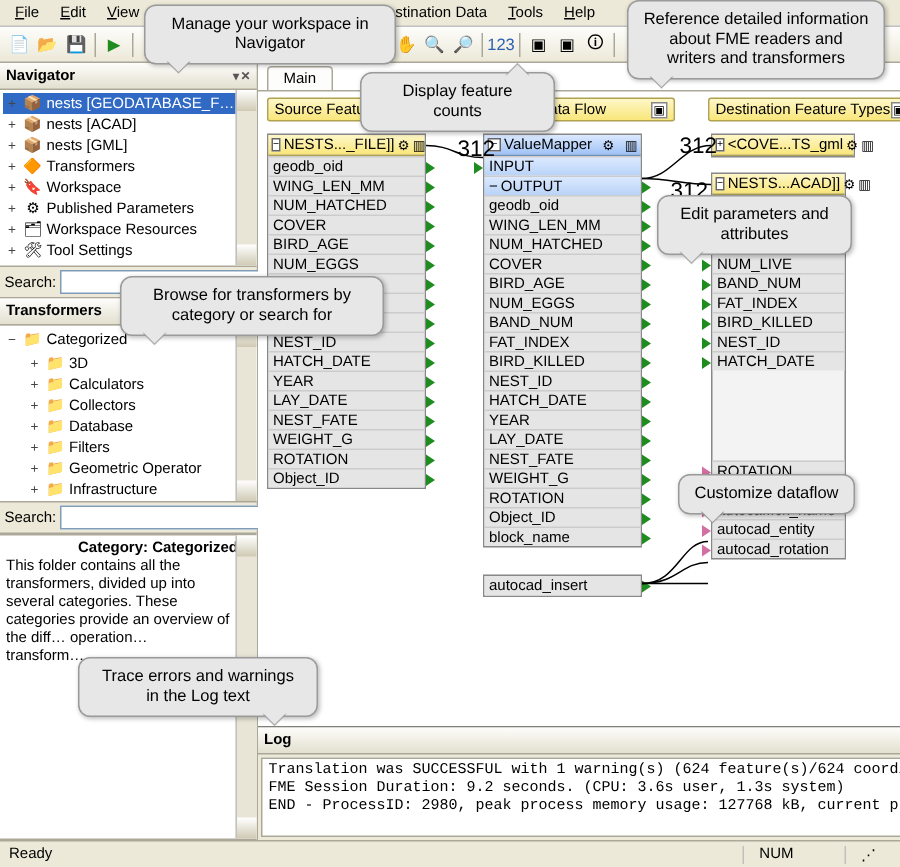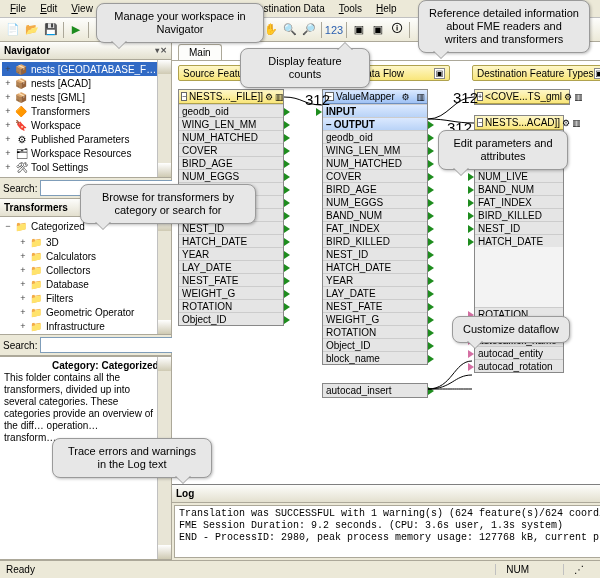--- a/index.html
+++ b/index.html
@@ -156,21 +156,21 @@
     padding:0 3px; border-top:1px solid #ccc;
     position:relative;
     background:#e5e5e5;
   }
   .attr .port {
     width:0;height:0;position:absolute;right:-7px;top:3px;
     border-top:4px solid transparent;border-bottom:4px solid transparent;border-left:6px solid #1e8c1e;
   }
   .attr .port.left { left:-7px; right:auto; }
   .attr .port.pink { border-left-color:#d46fa3; }
-  .attr.hdr { background:linear-gradient(#dbe9ff,#b9d3f7); font-weight:bold;}
+  .attr.hdr { background:linear-gradient(#dbe9ff,#b9d3f7); font-weight:normal;}
   
   svg.conn {
     position:absolute; top:0; left:0; width:100%; height:100%;
     pointer-events:none;
   }
   .cnt-label {
     position:absolute; font-size:15px; color:#000;margin-left:11px;
   }
   
   .log {

